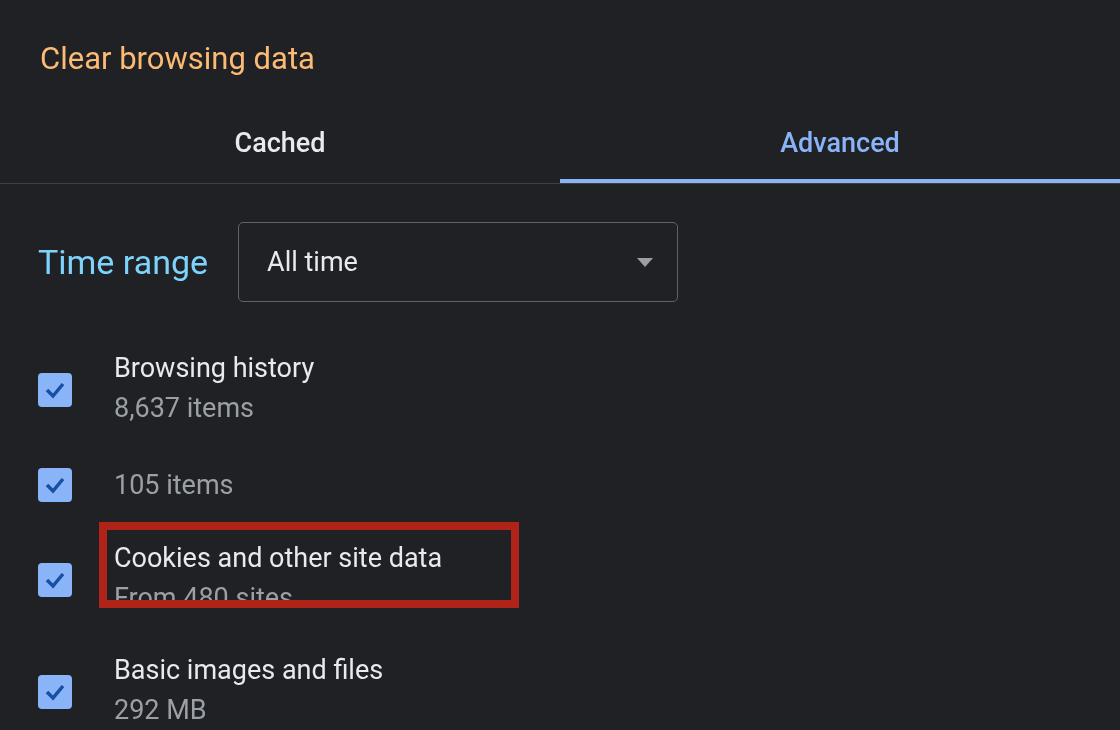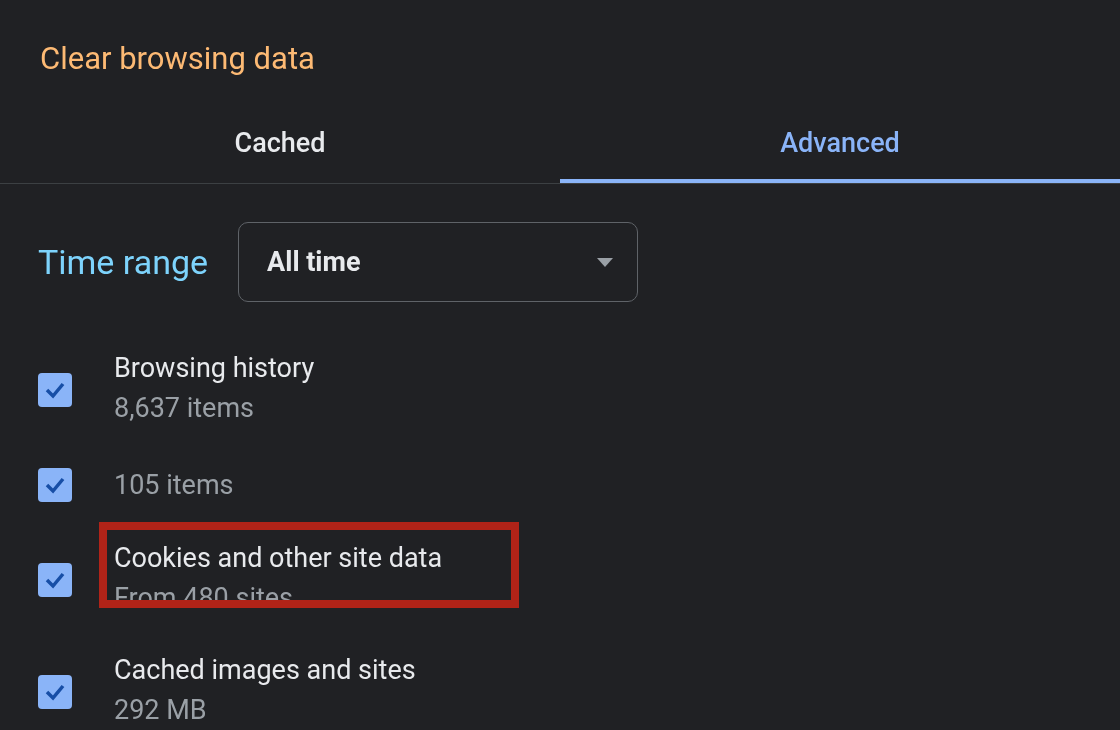--- a/index.html
+++ b/index.html
@@ -61,29 +61,28 @@
       padding: 18px 0 30px 0;
     }
     .time-label {
       font-size: 34px;
       color: #7dd3fc;
     }
     .time-select {
       display: flex;
       align-items: center;
       justify-content: space-between;
-      width: 400px;
+      width: 440px;
       height: 80px;
       border: 1px solid #5f6368;
-      border-radius: 10px;
+      border-radius: 5px;
       padding: 0 24px 0 28px;
       font-size: 27px;
       color: #e8eaed;
       cursor: pointer;
-      font-weight: bold;
     }
     .caret-down {
       width: 0; height: 0;
       border-left: 8px solid transparent;
       border-right: 8px solid transparent;
       border-top: 9px solid #9aa0a6;
     }
     .option-row {
       display: flex;
       align-items: center;
@@ -175,21 +174,21 @@
       </div>
     </div>
 
     <div class="option-row">
       <div class="checkbox">
         <svg viewBox="0 0 24 24">
             <polyline points="4 12 10 18 20 6"></polyline>
           </svg>
       </div>
       <div class="option-text">
-        <div class="option-title">Cached images and sites</div>
+        <div class="option-title">Basic images and files</div>
         <div class="option-sub">292 MB</div>
       </div>
     </div>
 
     <div class="highlight-box" style="left:99px; top:338px; width:420px; height:86px;"></div>
 
   </div>
 
 </div>
 

